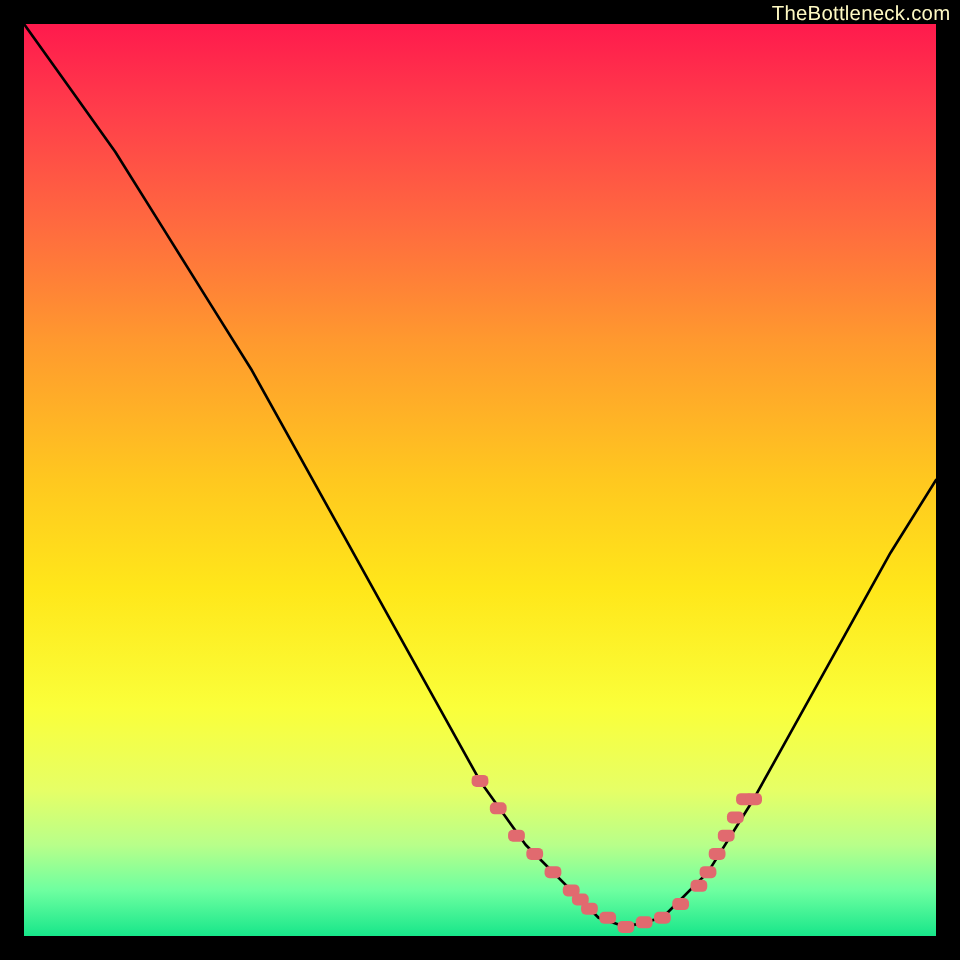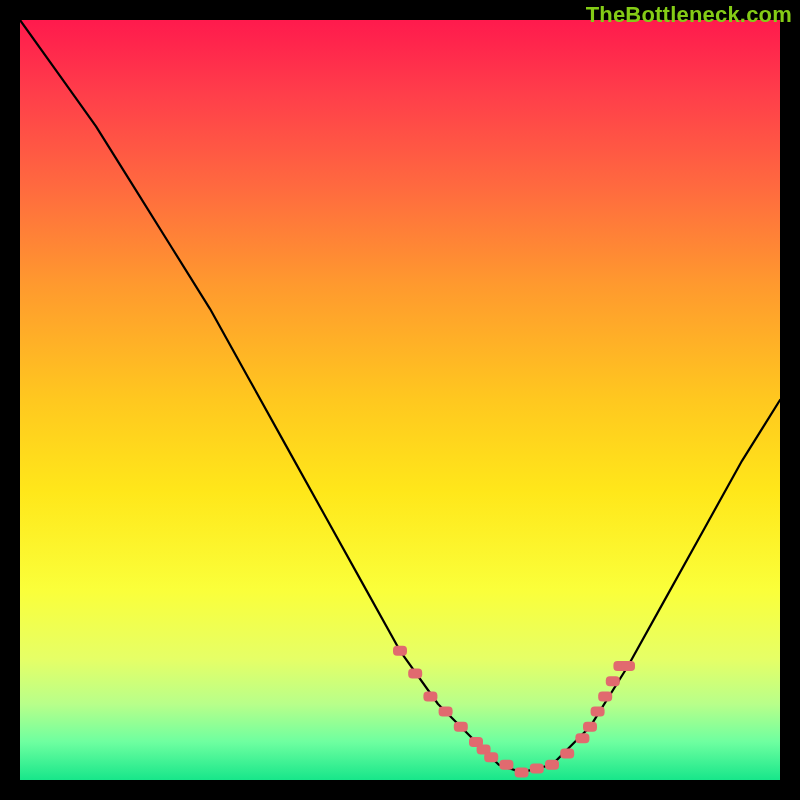--- a/index.html
+++ b/index.html
@@ -45,23 +45,23 @@
     stroke-linejoin: round;
   }
   .marker {
     fill: #e16a6f;
     stroke: none;
   }
   .watermark {
     position: absolute;
     top: 2px;
     right: 8px;
-    font-size: 22px;
-    font-weight: 700;
-    color: #84cc16;
+    font-size: 17px;
+    font-weight: 400;
+    color: #fef9c3;
     letter-spacing: 0.2px;
     user-select: none;
   }
 </style>
 </head>
 <body>
 
 <div class="frame">
   <svg class="plot-svg" viewBox="0 0 760 760">
     <path id="curve-path" class="curve" d="M0.0 0.0 L38.0 53.2 L76.0 106.4 L114.0 167.2 L152.0 228.0 L190.0 288.8 L228.0 357.2 L266.0 425.6 L304.0 494.0 L342.0 562.4 L380.0 630.8 L418.0 684.0 L456.0 722.0 L478.8 744.8 L501.6 752.4 L532.0 744.8 L570.0 706.8 L608.0 646.0 L646.0 577.6 L684.0 509.2 L722.0 440.8 L760.0 380.0"></path>

